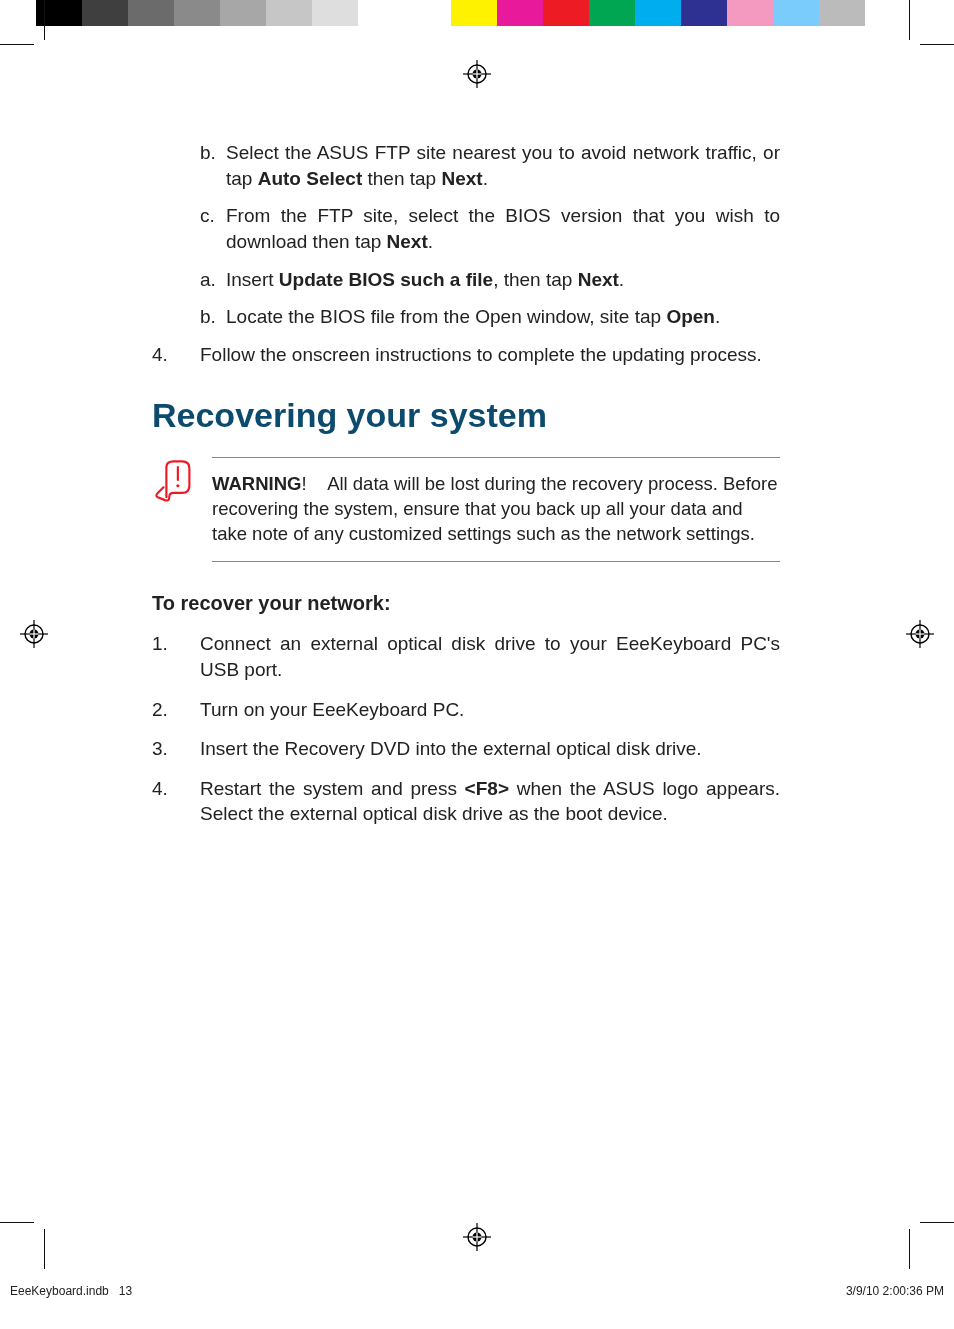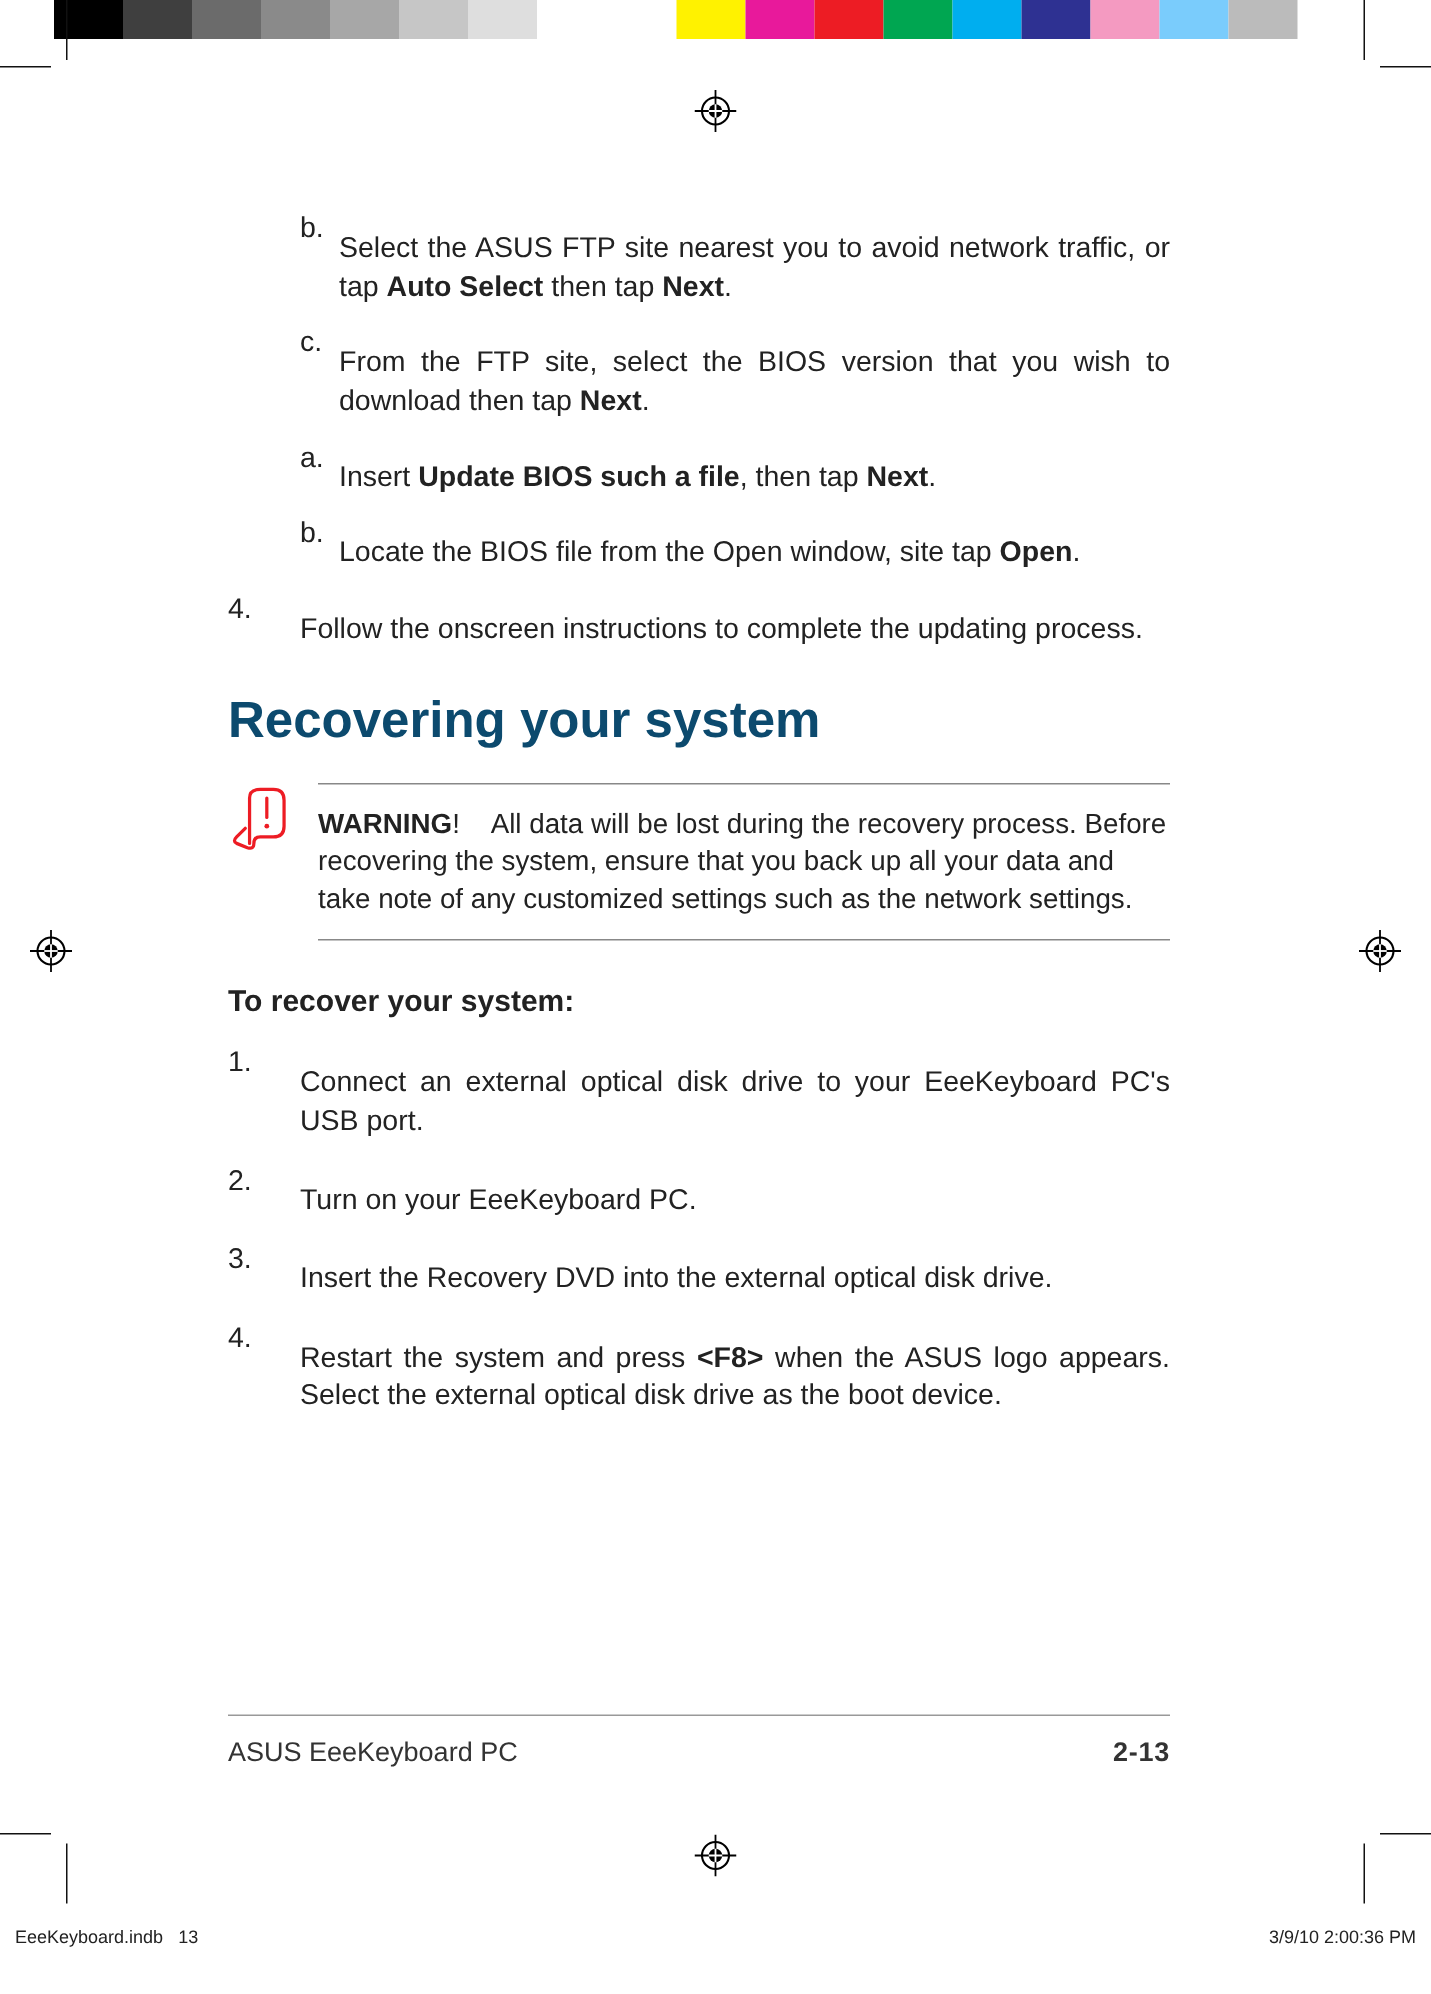--- a/index.html
+++ b/index.html
@@ -60,21 +60,21 @@
     left: 152px;
     width: 628px;
     height: 1040px;
   }
 
   .list-item { display:flex; margin-bottom: 12px; text-align: justify; }
   .list-item .marker { width: 28px; flex: 0 0 28px; }
   .list-item.sub .marker { width: 26px; flex: 0 0 26px; }
   .list-item.sub { margin-left: 48px; }
   .list-item.sub .body { flex: 1; }
-  .list-item .body { flex:1;margin-top:13px; }
+  .list-item .body { flex:1; }
   .list-item.num { margin-bottom: 14px; }
   .list-item.num .marker { width: 48px; flex: 0 0 48px; }
 
   .subheading { margin-left: 48px; font-weight:700; font-style: italic; text-decoration: underline; margin-top: 6px; margin-bottom: 10px; font-size: 20px; }
 
   h1.sect { color: #0c4a6e; font-size: 34px; font-weight: 700; margin: 26px 0 8px 0; }
   .intro { text-align: justify; margin-bottom: 20px; }
 
   .warnbox { display:flex; margin: 18px 0 28px 0; }
   .warnbox .icon { width: 60px; flex: 0 0 60px; padding-top: 0px; }
@@ -210,45 +210,41 @@
           <line x1="36" y1="14" x2="36" y2="32"></line>
           <circle cx="36" cy="40" r="2.2" fill="#ed1c24" stroke="none"></circle>
         </g>
       </svg>
     </div>
     <div class="txt">
       <b>WARNING</b><span>!</span>&nbsp;&nbsp;&nbsp;&nbsp;<span>All data will be lost during the recovery process. Before recovering the system, ensure that you back up all your data and take note of any customized settings such as the network settings.</span>
     </div>
   </div>
 
-  <div class="subhead2">To recover your system:</div>
+  <div class="subhead2">To recover your network:</div>
 
   <div class="list-item num">
     <div class="marker">1.</div>
     <div class="body">Connect an external optical disk drive to your EeeKeyboard PC's USB port.</div>
   </div>
   <div class="list-item num">
     <div class="marker">2.</div>
     <div class="body">Turn on your EeeKeyboard PC.</div>
   </div>
   <div class="list-item num">
     <div class="marker">3.</div>
     <div class="body">Insert the Recovery DVD into the external optical disk drive.</div>
   </div>
   <div class="list-item num">
     <div class="marker">4.</div>
     <div class="body">
       <span>Restart the system and press </span><b>&lt;F8&gt;</b><span> when the ASUS logo appears. Select the external optical disk drive as the boot device.</span>
     </div>
   </div>
 
-  <div class="footer">
-    <span>ASUS EeeKeyboard PC</span>
-    <span class="pn">2-13</span>
-  </div>
 
 </div>
 
 <div class="printslug">
   <span>
     <span>EeeKeyboard.indb</span>&nbsp;&nbsp;&nbsp;<span>13</span>
   </span>
   <span>3/9/10   2:00:36 PM</span>
 </div>
 

